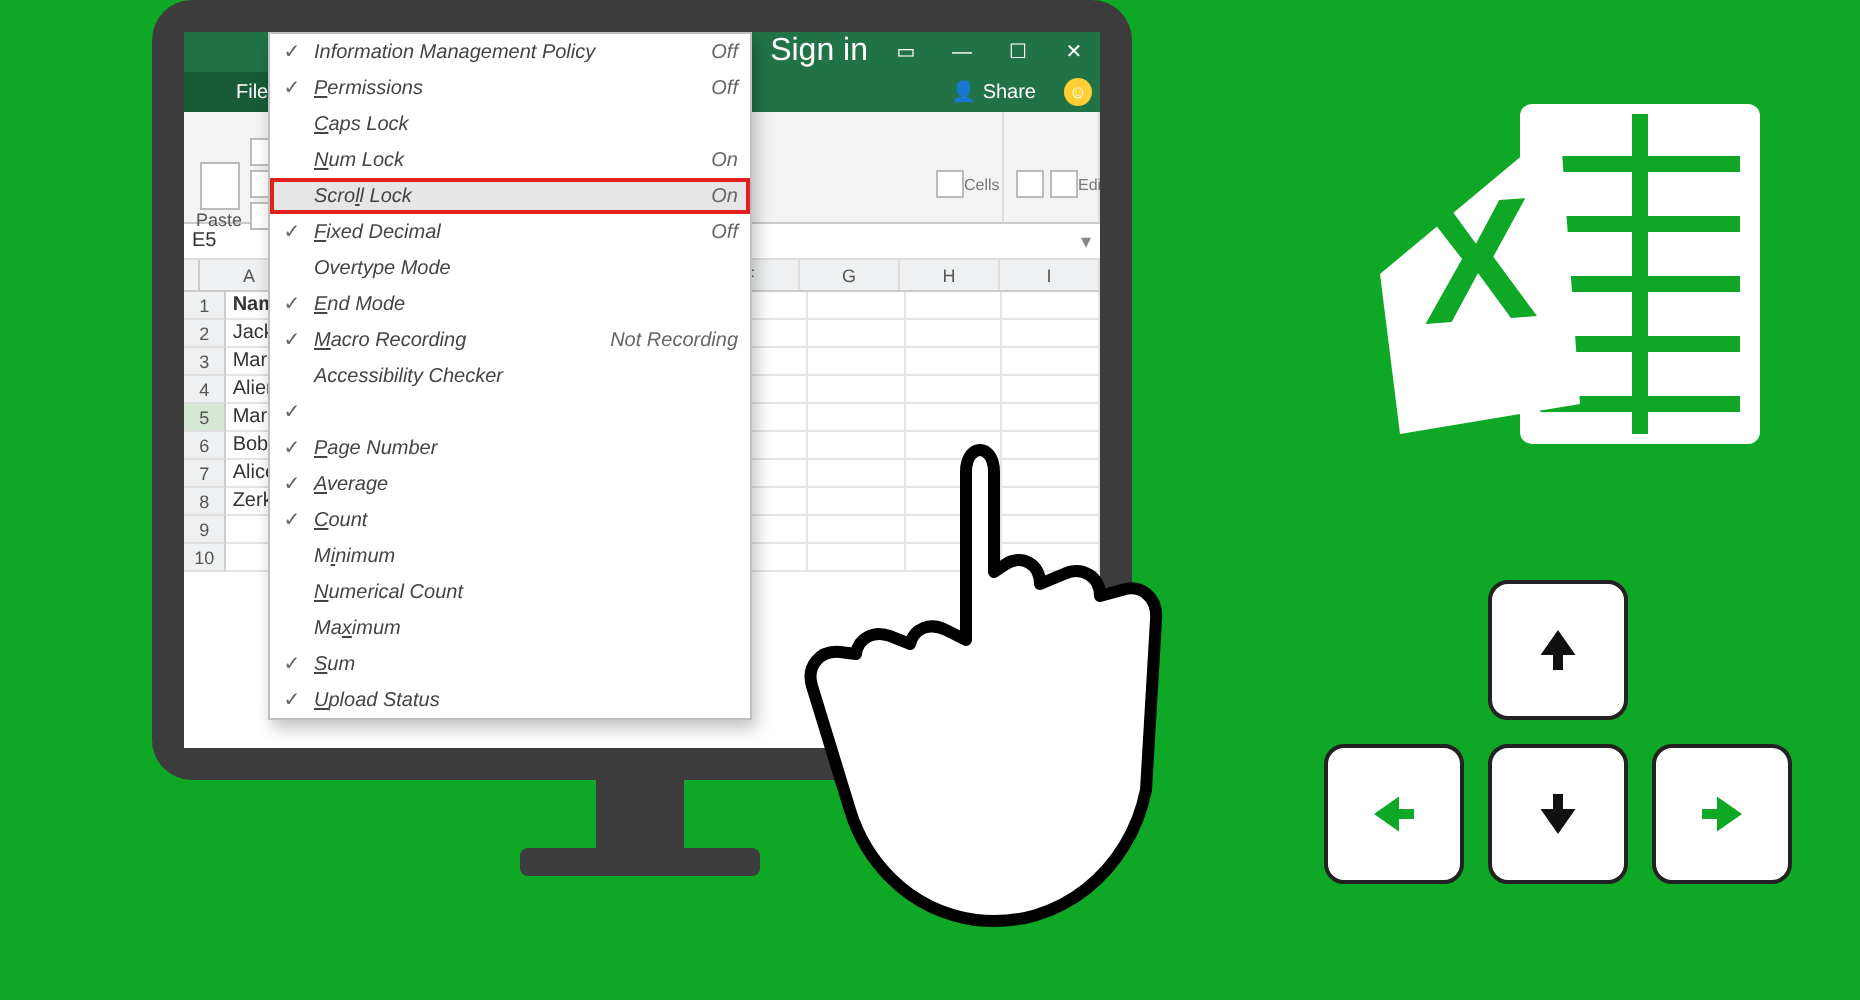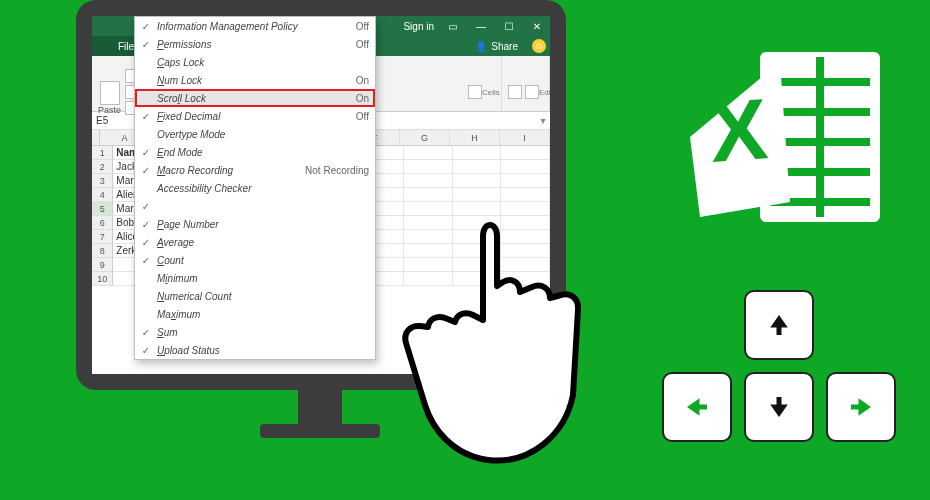--- a/index.html
+++ b/index.html
@@ -53,21 +53,21 @@
     height: 20px;
     background: #217346;
     display: flex;
     align-items: center;
     justify-content: flex-end;
     padding: 0 4px;
     gap: 10px;
     color: #fff;
   }
   .titlebar .win-btn { width: 18px; height: 14px; display:flex; align-items:center; justify-content:center; font-size:10px; }
-  .signin { font-size: 10px; margin-left: 20px; }
+  .signin { font-size: 16px; margin-left: 20px; }
   .face { width:14px; height:14px; border-radius:50%; background:#ffcf35; font-size:9px; display:flex;align-items:center;justify-content:center;}
 
   
   .tabs {
     height: 20px;
     background: #217346;
     display: flex;
     align-items: stretch;
     color: #fff;
     font-size: 10px;
@@ -178,21 +178,21 @@
     display:flex; align-items:center;
     height: 18px;
     padding: 0 6px 0 4px;
     color:#444;
   }
   .status-menu .mi .chk {
     width: 14px; text-align:center; color:#666; font-size:10px;
   }
   .status-menu .mi .lbl { flex:1; padding-left:4px; text-decoration: underline; text-decoration-color: rgba(0,0,0,0); font-style: italic; }
   .status-menu .mi .lbl u { text-decoration: underline; }
-  .status-menu .mi .val { color:#666; padding-left:4px;}
+  .status-menu .mi .val { color:#666; padding-left:4px;font-style:italic;}
   .status-menu .mi.hl {
     background: #e6e6e6;
     outline: 2px solid #e02020;
     outline-offset: -2px;
   }
 
   
   .hand {
     position:absolute;
     left: 380px; top: 210px;

